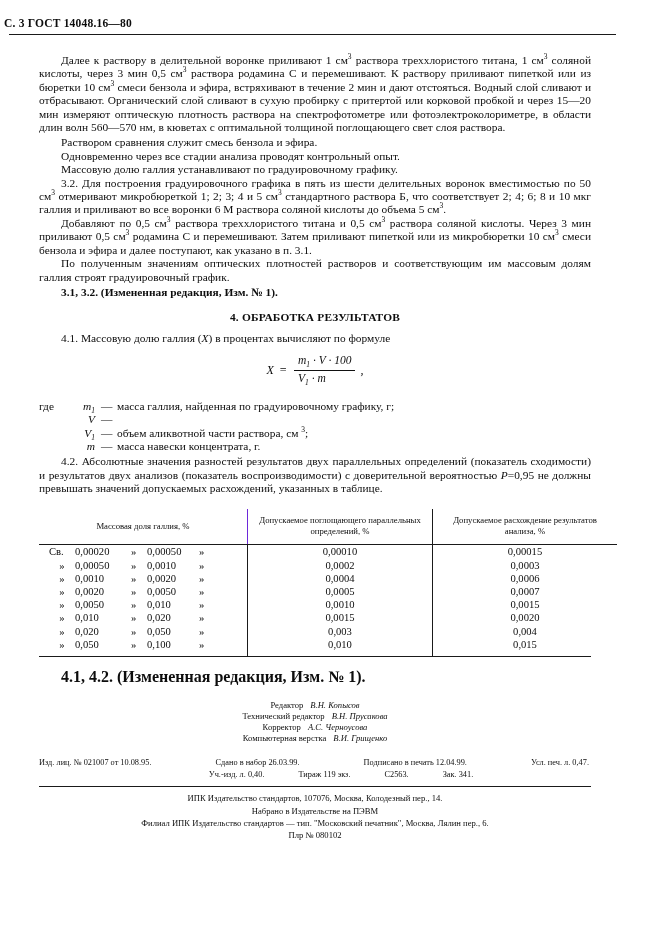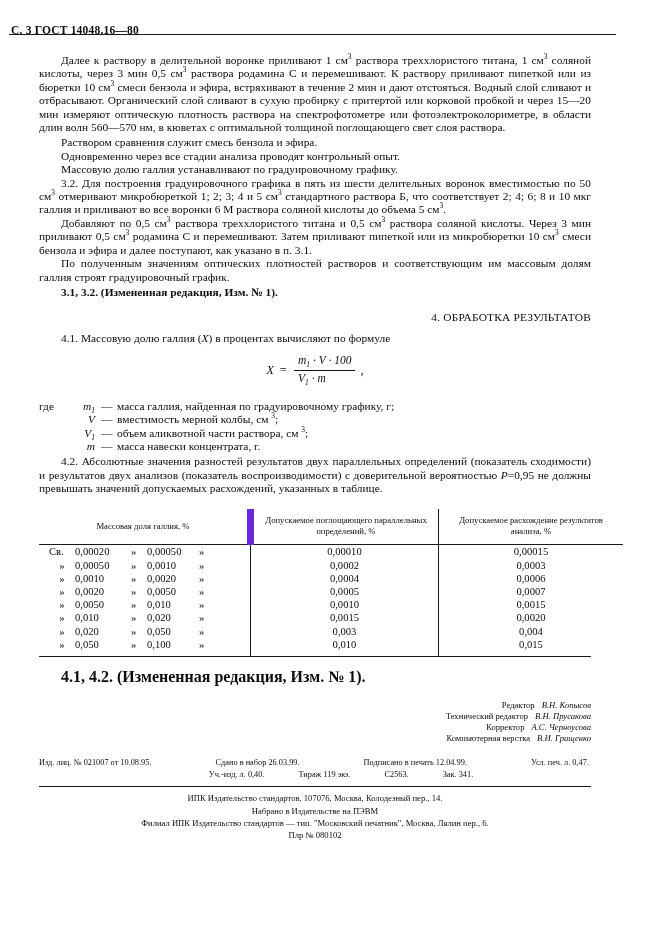--- a/index.html
+++ b/index.html
@@ -18,25 +18,25 @@
   .page {
     position: relative;
     width: 661px;
     height: 936px;
     padding: 0;
     box-sizing: border-box;
   }
   
   .page-header {
     position: absolute;
-    top: 24px;
+    top: 17px;
     left: 0;
     width: 100%;
     box-sizing: border-box;
-    padding-left: 11px;
+    padding-left: 4px;
     font-weight: bold;
     font-size: 11.5px;
     letter-spacing: 0.2px;
   }
   .header-rule {
     position: absolute;
     top: 34px;
     left: 9px;
     width: 607px;
     height: 1px;
@@ -56,22 +56,22 @@
     text-align: justify;
     text-indent: 22px;
     hyphens: manual;
   }
   p.gap { margin-top: 1.5px; }
   sup { font-size: 7.5px; vertical-align: super; line-height: 0; }
   .bold { font-weight: bold; }
 
   
   .sec-head {
-    text-align: right;
-    font-weight: normal;
+    text-align: center;
+    font-weight: bold;
     font-size: 11.4px;
     margin: 11px 0 9px 0;
     letter-spacing: 0.2px;
   }
   .rev-note {
     font-size: 11.4px;
     line-height: 13.45px;
     margin: 2px 0 0 0;
     text-indent: 22px;
   }
@@ -134,21 +134,21 @@
   .tbl td, .tbl th { padding: 0; }
   .tbl th {
     font-weight: normal;
     font-size: 8.7px;
     line-height: 11px;
     text-align: center;
     padding: 6px 4px 7px 4px;
     border-bottom: 1px solid #1a1a1a;
     vertical-align: middle;
   }
-  .tbl th.c1 { border-right: 7px solid #6d28d9; }
+  .tbl th.c1 { border-right: 1px solid #6d28d9; }
   .tbl th.c2 { border-right: 1px solid #1a1a1a; }
   .tbl td.b1 { border-right: 1px solid #1a1a1a; }
   .tbl td.b2 { border-right: 1px solid #1a1a1a; }
   .tbl td.val {
     text-align: center;
     font-size: 10.6px;
     line-height: 13.2px;
     padding: 0;
   }
   .tbl td.rng {
@@ -179,21 +179,21 @@
   .post-note {
     margin-top: 13px;
     font-size: 16px;
     text-indent: 22px;
     line-height: 13.45px;
   }
 
   
   .credits {
     margin-top: 10px;
-    text-align: right;
+    text-align: center;
     font-size: 8.6px;
     line-height: 11.2px;
   }
   .credits .nm { font-style: italic; padding-left: 7px; }
 
   
   .imprint {
     margin-top: 13px;
     font-size: 8.3px;
     line-height: 12px;
@@ -260,21 +260,20 @@
       <div class="varrow">
         <span class="lead">где</span>
         <span class="sym"><span>m</span><span class="sub">1</span></span>
         <span class="dash">—</span>
         <span class="def">масса галлия, найденная по градуировочному графику, г;</span>
       </div>
       <div class="varrow">
         <span class="lead"></span>
         <span class="sym"><span>V</span><span class="sub"></span></span>
         <span class="dash">—</span>
-        <span class="def">вместимость мерной колбы, см <sup>3</sup>;</span>
       </div>
       <div class="varrow">
         <span class="lead"></span>
         <span class="sym"><span>V</span><span class="sub">1</span></span>
         <span class="dash">—</span>
         <span class="def">объем аликвотной части раствора, см <sup>3</sup>;</span>
       </div>
       <div class="varrow">
         <span class="lead"></span>
         <span class="sym"><span>m</span><span class="sub"></span></span>

